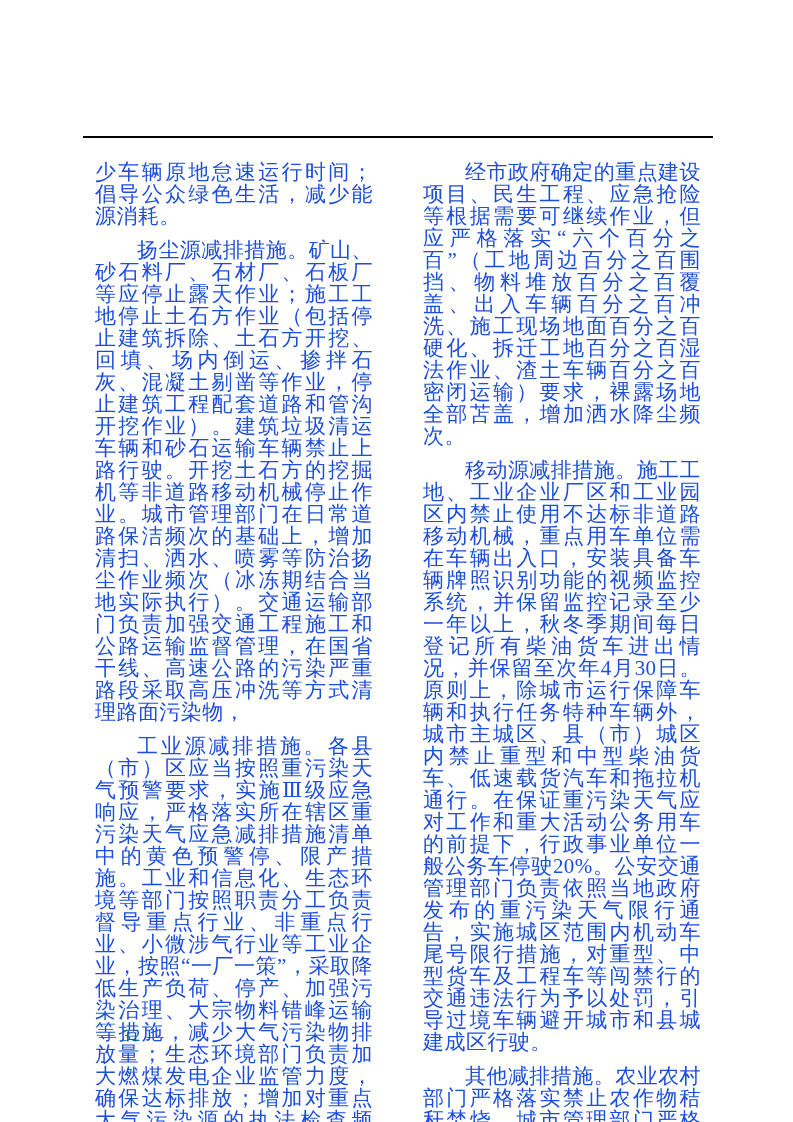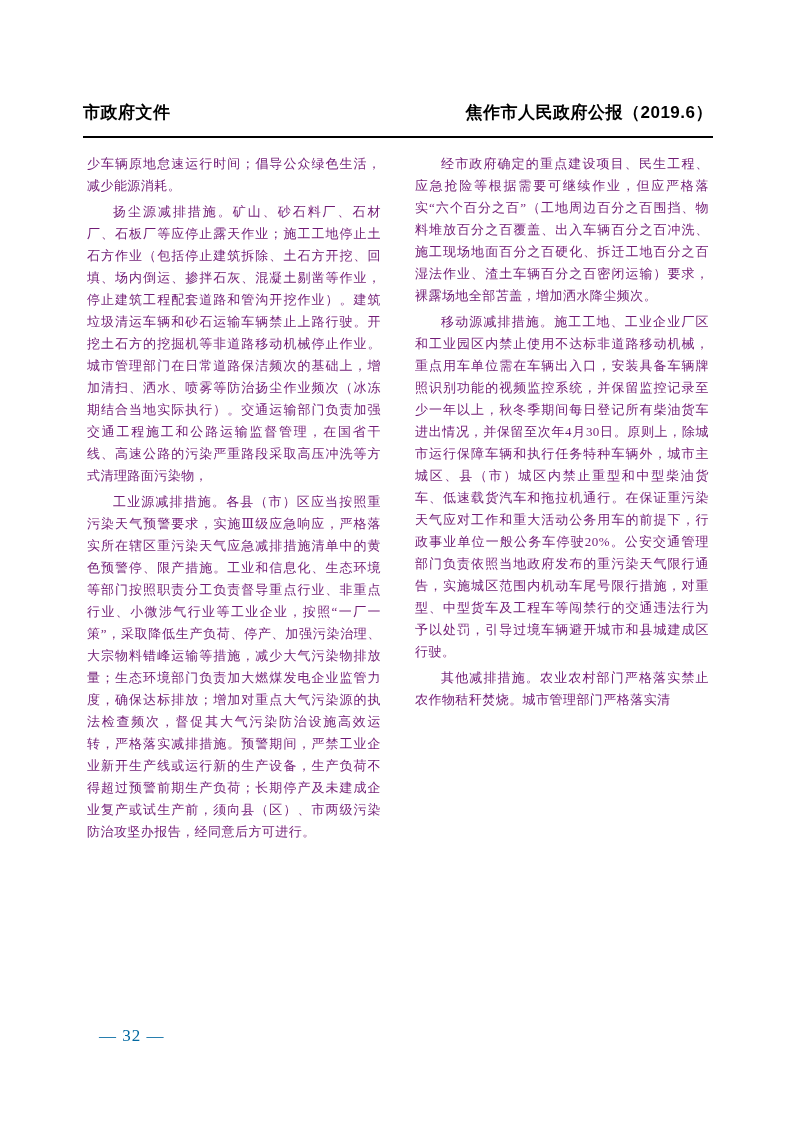--- a/index.html
+++ b/index.html
@@ -43,50 +43,46 @@
     left: 83px;
     width: 630px;
     display: flex;
     gap: 26px;
   }
   .column {
     width: 302px;
     flex: 0 0 302px;
   }
   .column p {
-    margin: 4px;
-    font-size: 13px;
+    margin: 12px;
+    font-size: 21px;
     line-height: 22px;
     letter-spacing: 0.45px;
     text-align: justify;
     text-indent: 2em;
-    color: #701a75;
+    color: #1d4ed8;
   }
   .column p.continuation {
     text-indent: 0;
   }
   .page-footer {
     position: absolute;
     top: 1026px;
     left: 99px;
     font-size: 17px;
     letter-spacing: 1px;
     color: #0369a1;
     font-family: "Liberation Serif", "DejaVu Serif", serif;
   }
 </style>
 </head>
 <body>
 
 <div class="page">
 
-  <header class="page-header">
-    <span>市政府文件</span>
-    <span>焦作市人民政府公报（2019.6）</span>
-  </header>
 
   <div class="header-divider"></div>
 
   <main class="body-columns">
 
     <section class="column">
       <p class="continuation">少车辆原地怠速运行时间；倡导公众绿色生活，减少能源消耗。</p>
       <p>扬尘源减排措施。矿山、砂石料厂、石材厂、石板厂等应停止露天作业；施工工地停止土石方作业（包括停止建筑拆除、土石方开挖、回填、场内倒运、掺拌石灰、混凝土剔凿等作业，停止建筑工程配套道路和管沟开挖作业）。建筑垃圾清运车辆和砂石运输车辆禁止上路行驶。开挖土石方的挖掘机等非道路移动机械停止作业。城市管理部门在日常道路保洁频次的基础上，增加清扫、洒水、喷雾等防治扬尘作业频次（冰冻期结合当地实际执行）。交通运输部门负责加强交通工程施工和公路运输监督管理，在国省干线、高速公路的污染严重路段采取高压冲洗等方式清理路面污染物，</p>
       <p>工业源减排措施。各县（市）区应当按照重污染天气预警要求，实施Ⅲ级应急响应，严格落实所在辖区重污染天气应急减排措施清单中的黄色预警停、限产措施。工业和信息化、生态环境等部门按照职责分工负责督导重点行业、非重点行业、小微涉气行业等工业企业，按照“一厂一策”，采取降低生产负荷、停产、加强污染治理、大宗物料错峰运输等措施，减少大气污染物排放量；生态环境部门负责加大燃煤发电企业监管力度，确保达标排放；增加对重点大气污染源的执法检查频次，督促其大气污染防治设施高效运转，严格落实减排措施。预警期间，严禁工业企业新开生产线或运行新的生产设备，生产负荷不得超过预警前期生产负荷；长期停产及未建成企业复产或试生产前，须向县（区）、市两级污染防治攻坚办报告，经同意后方可进行。</p>
     </section>

